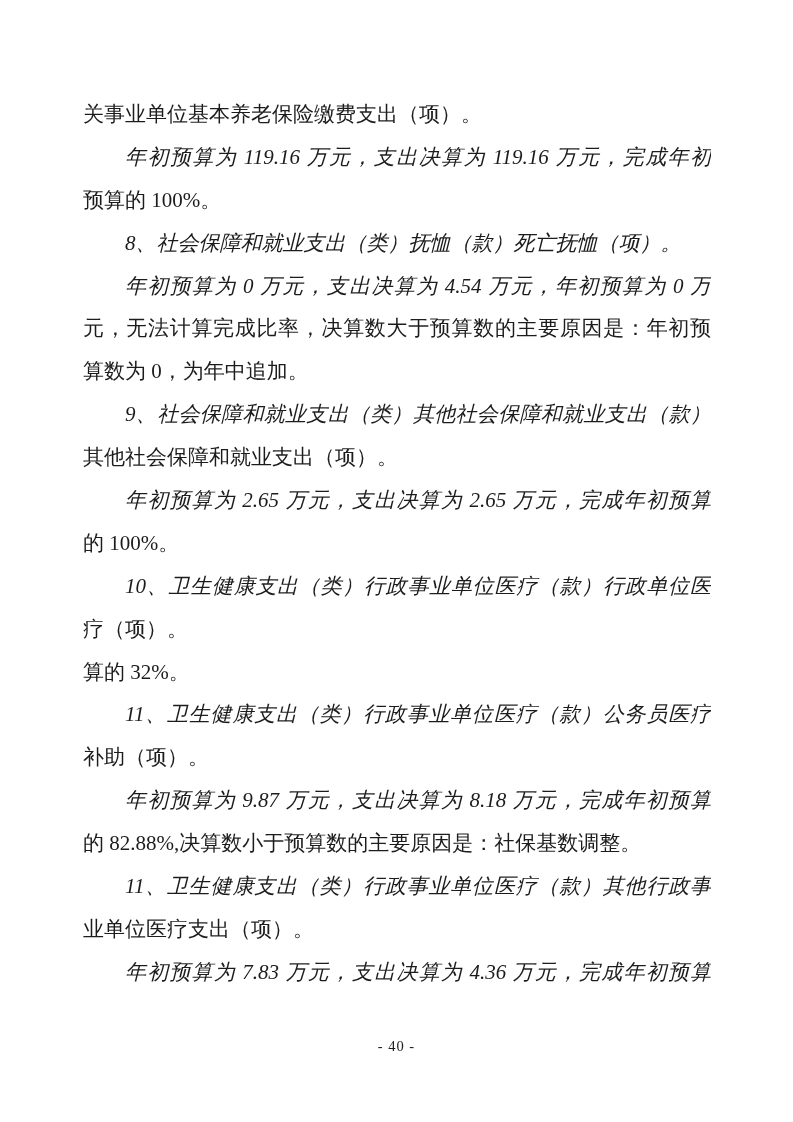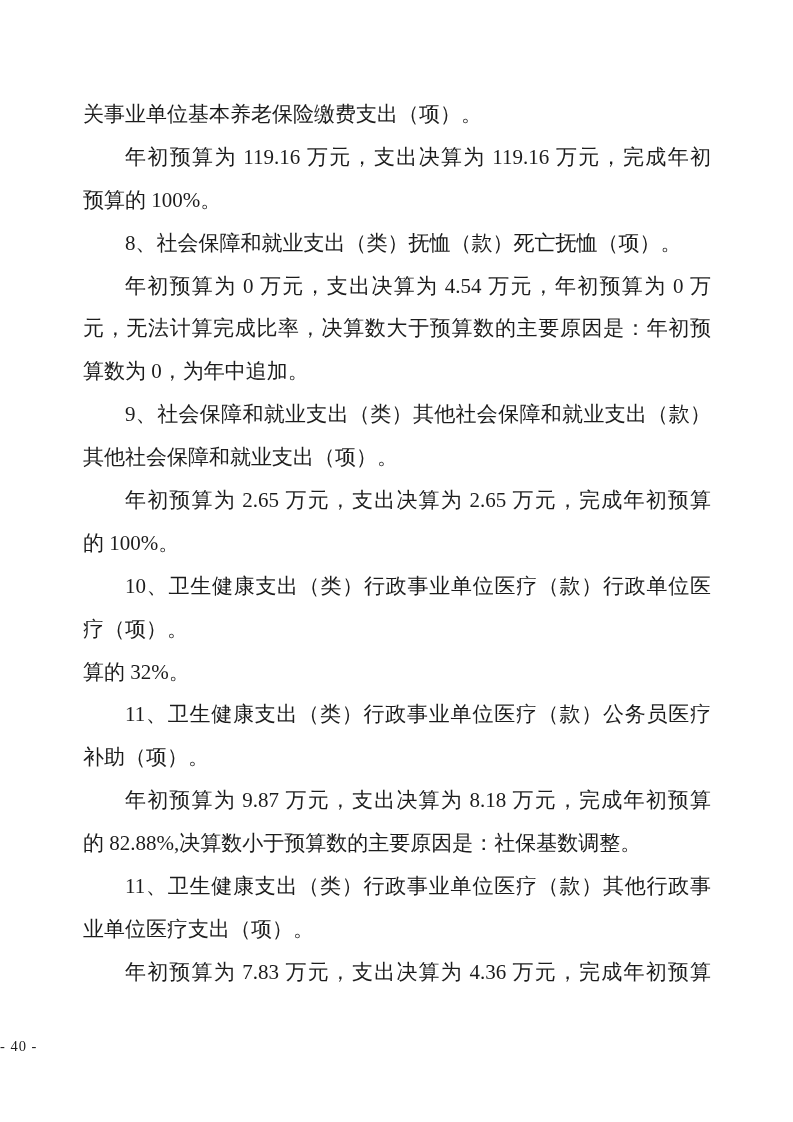--- a/index.html
+++ b/index.html
@@ -26,31 +26,33 @@
     font-size: 21px;
     line-height: 42.9px;
     height: 42.9px;
     white-space: normal;
     overflow: hidden;
     text-align: left;
   }
   .line.indent {
     padding-left: 42px;
     width: 586px;
+    font-style: italic;
   }
   .line.full {
     text-align: justify;
     text-align-last: justify;
     text-justify: inter-character;
   }
   .footer {
     position: absolute;
     top: 1038px;
     left: 0;
     width: 793px;
+    text-align: center;
     font-size: 14.5px;
     letter-spacing: 1px;
     color: #1c1c1c;
   }
 </style>
 </head>
 <body>
 
 <div class="page">
   <div class="content">

